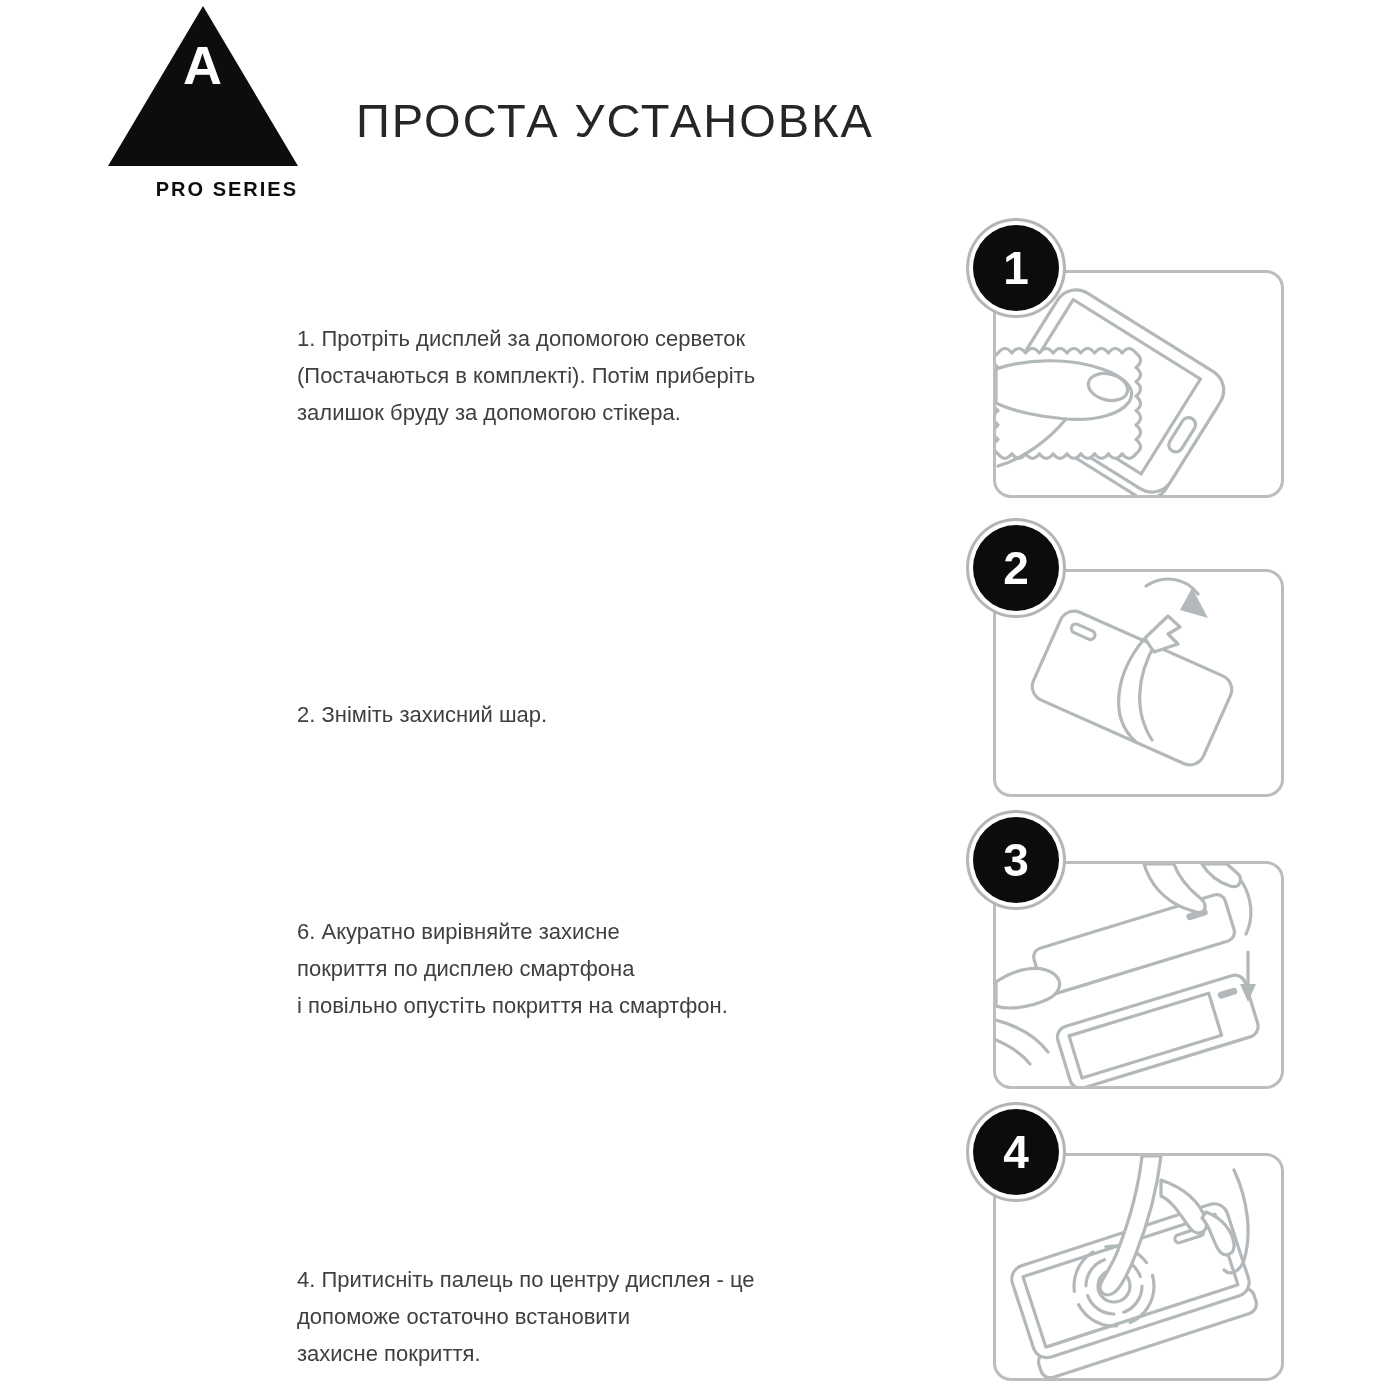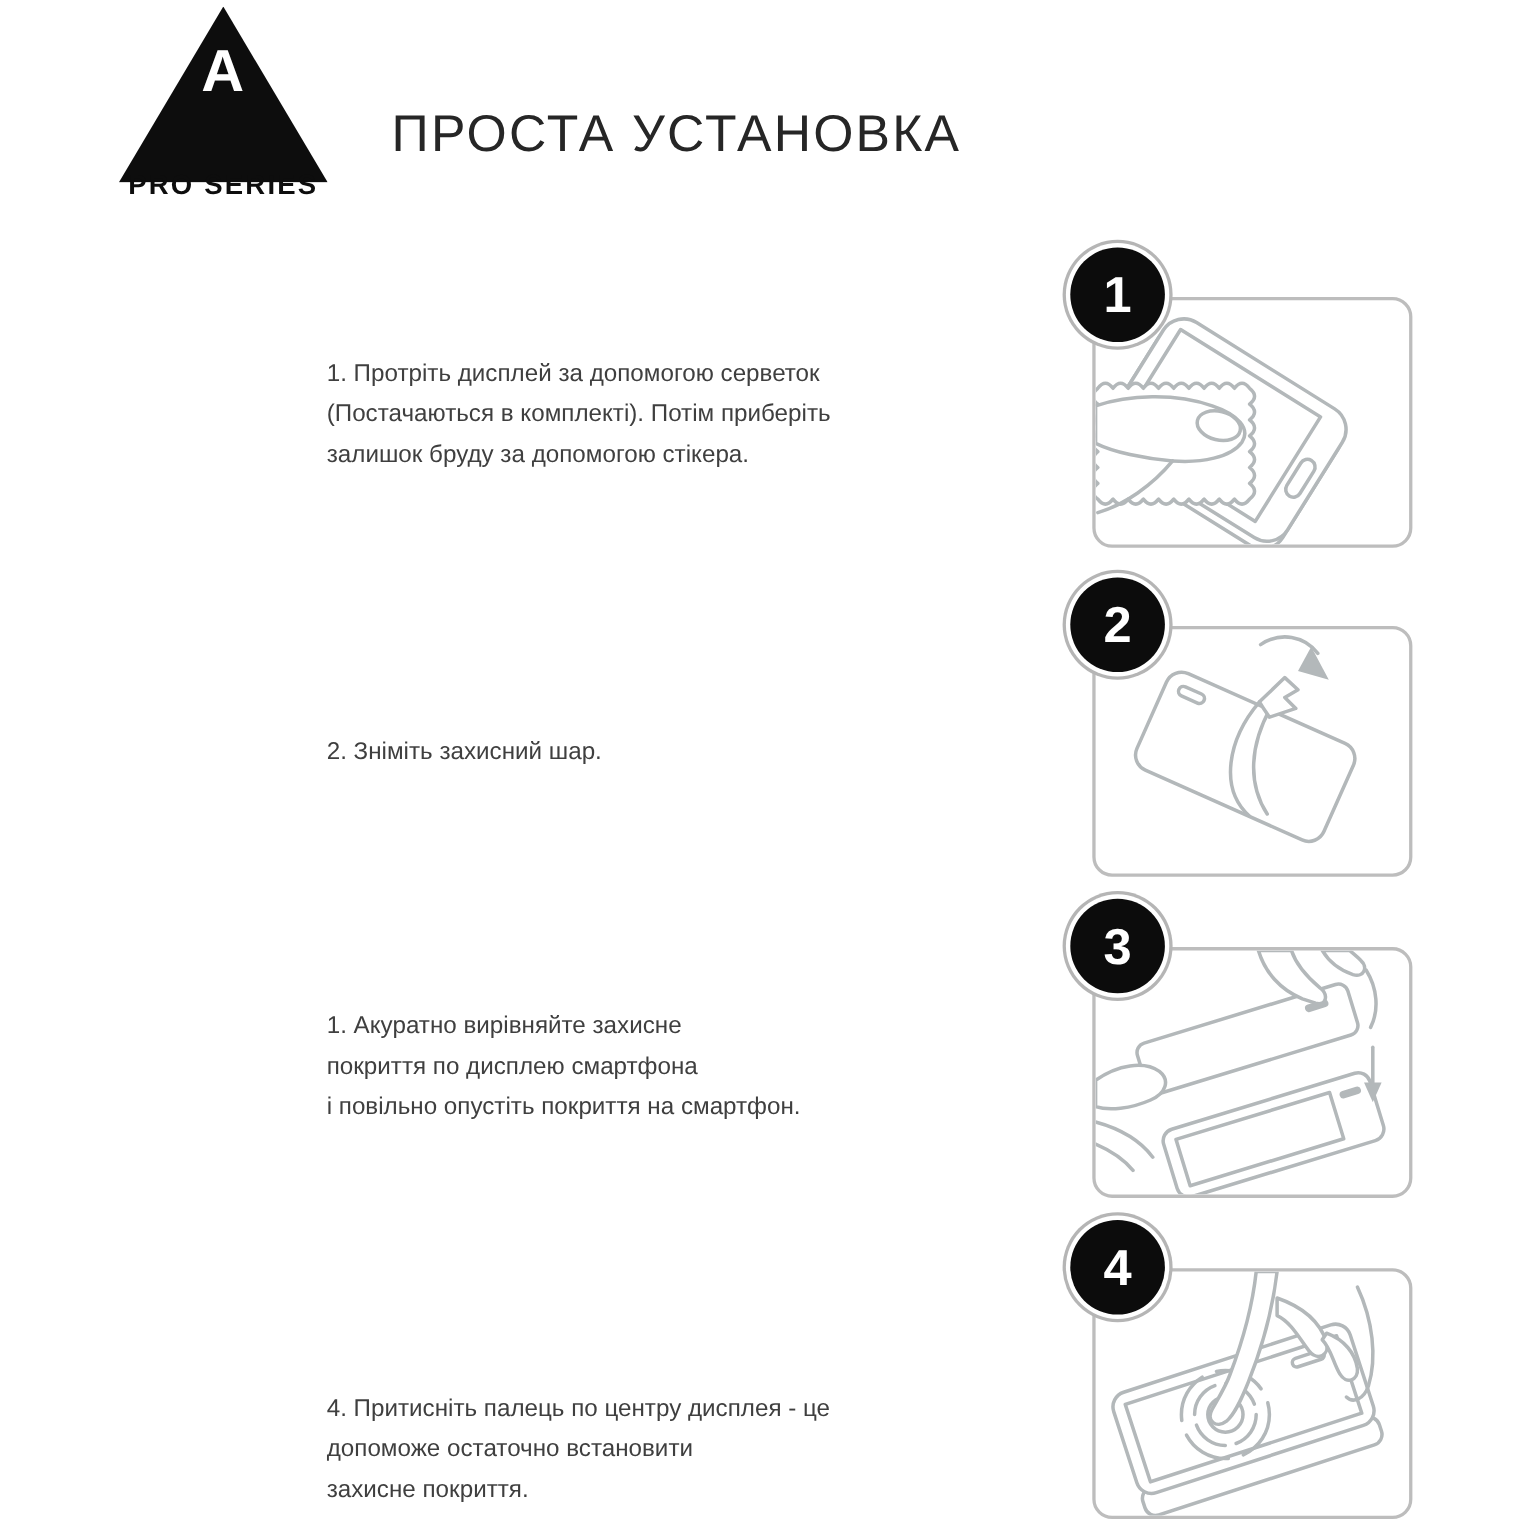--- a/index.html
+++ b/index.html
@@ -12,32 +12,32 @@
        font-family:"Liberation Sans",sans-serif;overflow:hidden}
 
   
   .logo{position:absolute;left:108px;top:6px;width:190px;height:205px}
   .logo-triangle{position:absolute;left:0;top:0;width:190px;height:160px;
     background:var(--logo-black);clip-path:polygon(50% 0,100% 100%,0 100%)}
   .logo-a,.logo-rm{position:absolute;width:100%;text-align:center;color:#fff;
     font-weight:800;line-height:1;letter-spacing:1px}
   .logo-a{top:32px;font-size:54px}
   .logo-rm{top:90px;font-size:66px;letter-spacing:3px}
-  .logo-sub{position:absolute;top:148px;width:100%;text-align:center;
-    color:var(--logo-black);font-size:25px;font-weight:700;letter-spacing:2px;white-space:nowrap}
+  .logo-sub{position:absolute;top:172px;width:100%;text-align:right;
+    color:var(--logo-black);font-size:20px;font-weight:700;letter-spacing:2px;white-space:nowrap}
 
   
   .title{position:absolute;left:356px;top:93px;margin:0;font-size:47px;font-weight:400;
     letter-spacing:2px;color:var(--title);white-space:nowrap}
 
   
   .step-text{position:absolute;left:297px;width:690px;font-size:22px;line-height:37px;
     color:var(--text);white-space:pre-line}
   .step-text.s1{top:320px}
-  .step-text.s2{top:664px}
+  .step-text.s2{top:696px}
   .step-text.s3{top:913px}
   .step-text.s4{top:1261px}
 
   
   .illus{position:absolute;left:993px;width:291px;height:228px;background:var(--background);
     border:3px solid var(--box-border);border-radius:18px;overflow:hidden}
   .illus.b1{top:270px}.illus.b2{top:569px}.illus.b3{top:861px}.illus.b4{top:1153px}
   .illus svg{display:block;width:285px;height:222px}
   .illus svg *{stroke:var(--line-gray);stroke-width:3.2;fill:none;
     stroke-linecap:round;stroke-linejoin:round}
@@ -61,21 +61,21 @@
     <div class="logo-a">A</div>
     <div class="logo-sub">PRO SERIES</div>
   </div>
 
   <h1 class="title">ПРОСТА УСТАНОВКА</h1>
 
   <div class="step-text s1">1. Протріть дисплей за допомогою серветок
 (Постачаються в комплекті). Потім приберіть
 залишок бруду за допомогою стікера.</div>
   <div class="step-text s2">2. Зніміть захисний шар.</div>
-  <div class="step-text s3">1. Акуратно вирівняйте захисне
+  <div class="step-text s3">6. Акуратно вирівняйте захисне
 покриття по дисплею смартфона
 і повільно опустіть покриття на смартфон.</div>
   <div class="step-text s4">4. Притисніть палець по центру дисплея - це
 допоможе остаточно встановити
 захисне покриття.</div>
 
   <div class="illus b1">
     <svg viewBox="0 0 285 222">
       <g transform="rotate(32 118 118)">
         <rect x="22" y="57" width="192" height="138" rx="22"></rect>

